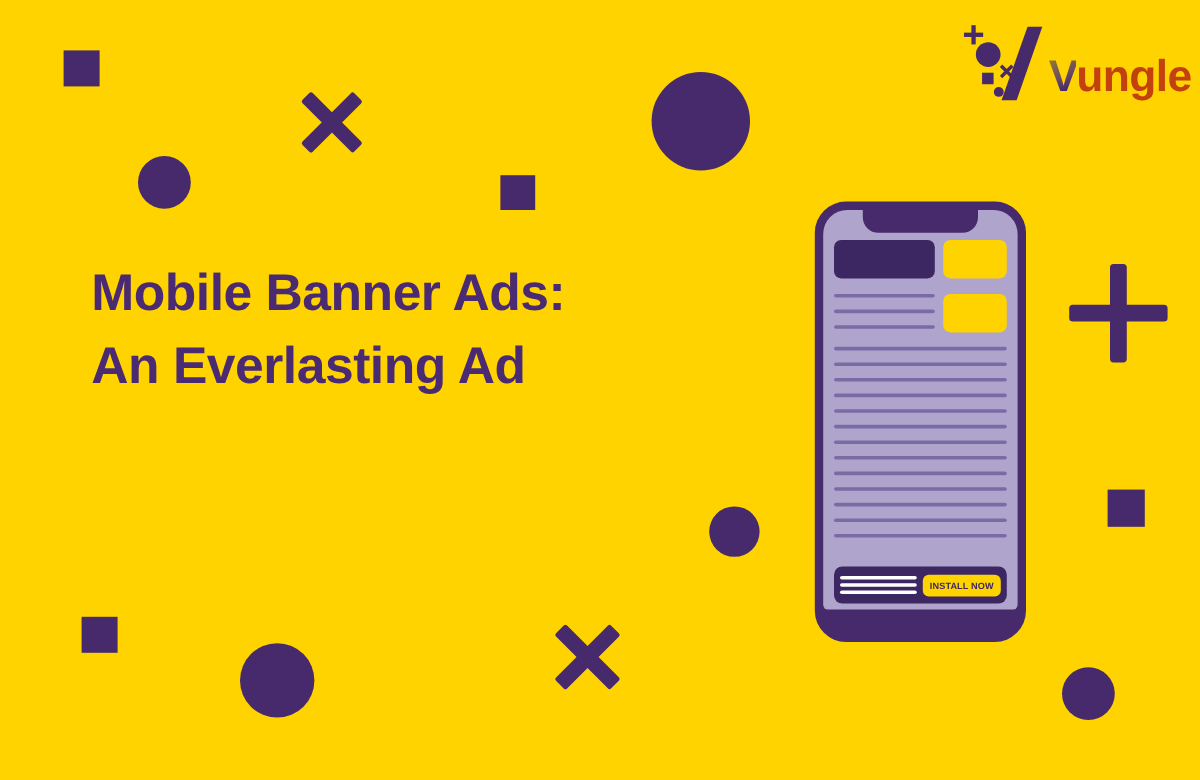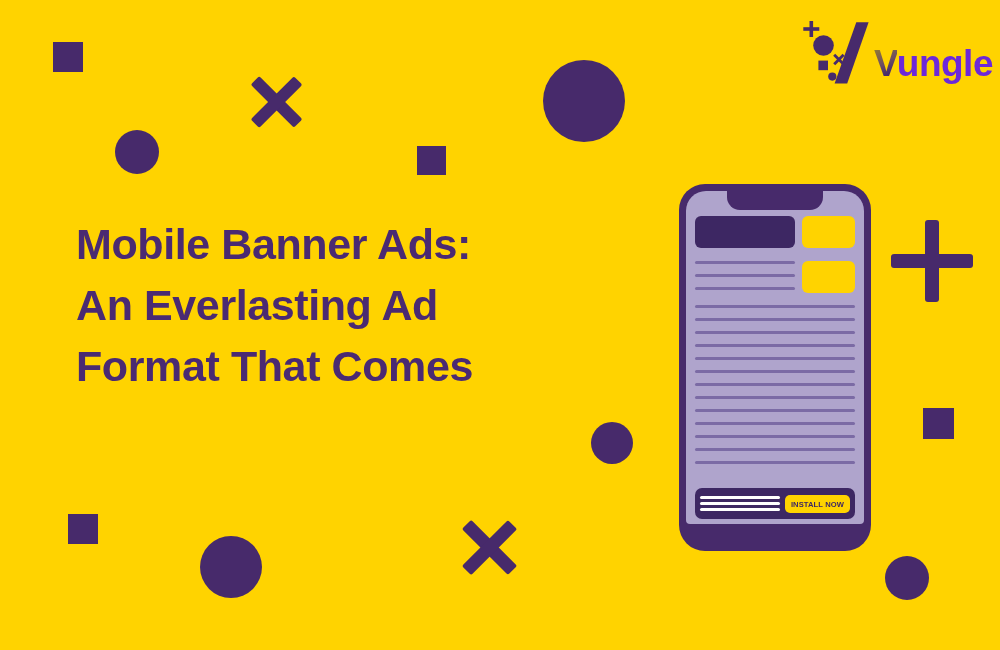--- a/index.html
+++ b/index.html
@@ -46,26 +46,26 @@
   #logo-word{
     position:absolute; left:78px; top:29px;
     font-size:37px; font-weight:bold; letter-spacing:-0.5px;
     line-height:1;
   }
   #logo-word .vgrad{
     background:linear-gradient(150deg,#A08A1E 0%,#6E4E63 48%,#472A6B 72%);
     -webkit-background-clip:text; background-clip:text;
     -webkit-text-fill-color:transparent; color:transparent;
   }
-  #logo-word .rest{ color:#6d28d9; }
+  #logo-word .rest{ color:#c2410c; }
 
   
   #phone{
     position:absolute; left:679px; top:168px;
-    width:192px; height:367px;margin-top:16px;
+    width:176px; height:367px;
   }
   #phone-body{
     position:absolute; inset:0;
     background:#472A6B;
     border-radius:26px;
   }
   #phone-screen{
     position:absolute; left:7px; top:7px; right:7px; bottom:27px;
     background:#AFA4CC;
     border-radius:20px 20px 4px 4px;
@@ -137,21 +137,20 @@
       <div class="xmark" style="left: 458px; top: 515px; width: 64px; height: 64px;">
         <i style="width: 65.28px; height: 13px; margin-left: -32.64px; margin-top: -6.5px; transform: rotate(45deg);"></i>
         <i style="width: 65.28px; height: 13px; margin-left: -32.64px; margin-top: -6.5px; transform: rotate(-45deg);"></i>
       </div>
       <div class="shape ci" style="left: 885px; top: 556px; width: 44px; height: 44px;"></div>
     </div>
 
   <div id="headline">
     <span class="ln">Mobile Banner Ads:</span>
     <span class="ln">An Everlasting Ad</span>
-    <span class="ln">Format That Comes</span>
   </div>
 
   <div id="logo">
     <span id="logo-mark">
       <svg width="74" height="74" viewBox="0 0 74 74" aria-hidden="true">
 
         <rect x="13.5" y="5" width="3.6" height="16" fill="#472A6B"></rect>
         <rect x="7.3" y="11.2" width="16" height="3.6" fill="#472A6B"></rect>
 
         <circle cx="27.5" cy="29.5" r="10.3" fill="#472A6B"></circle>

